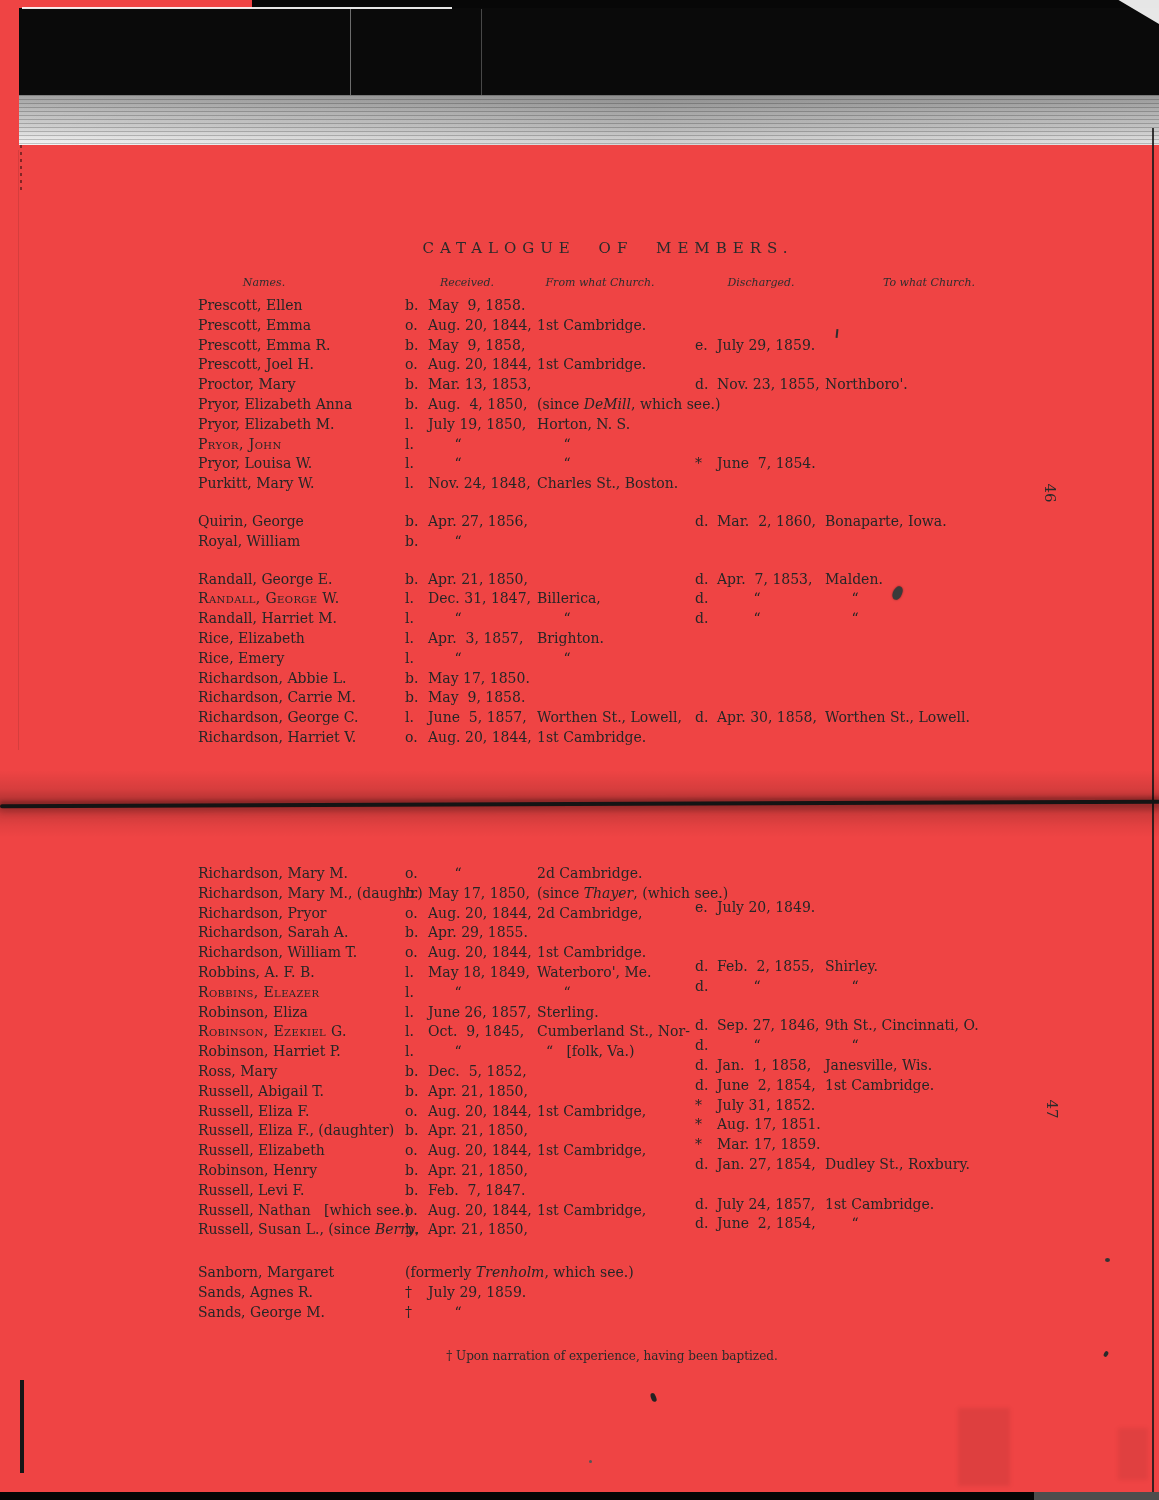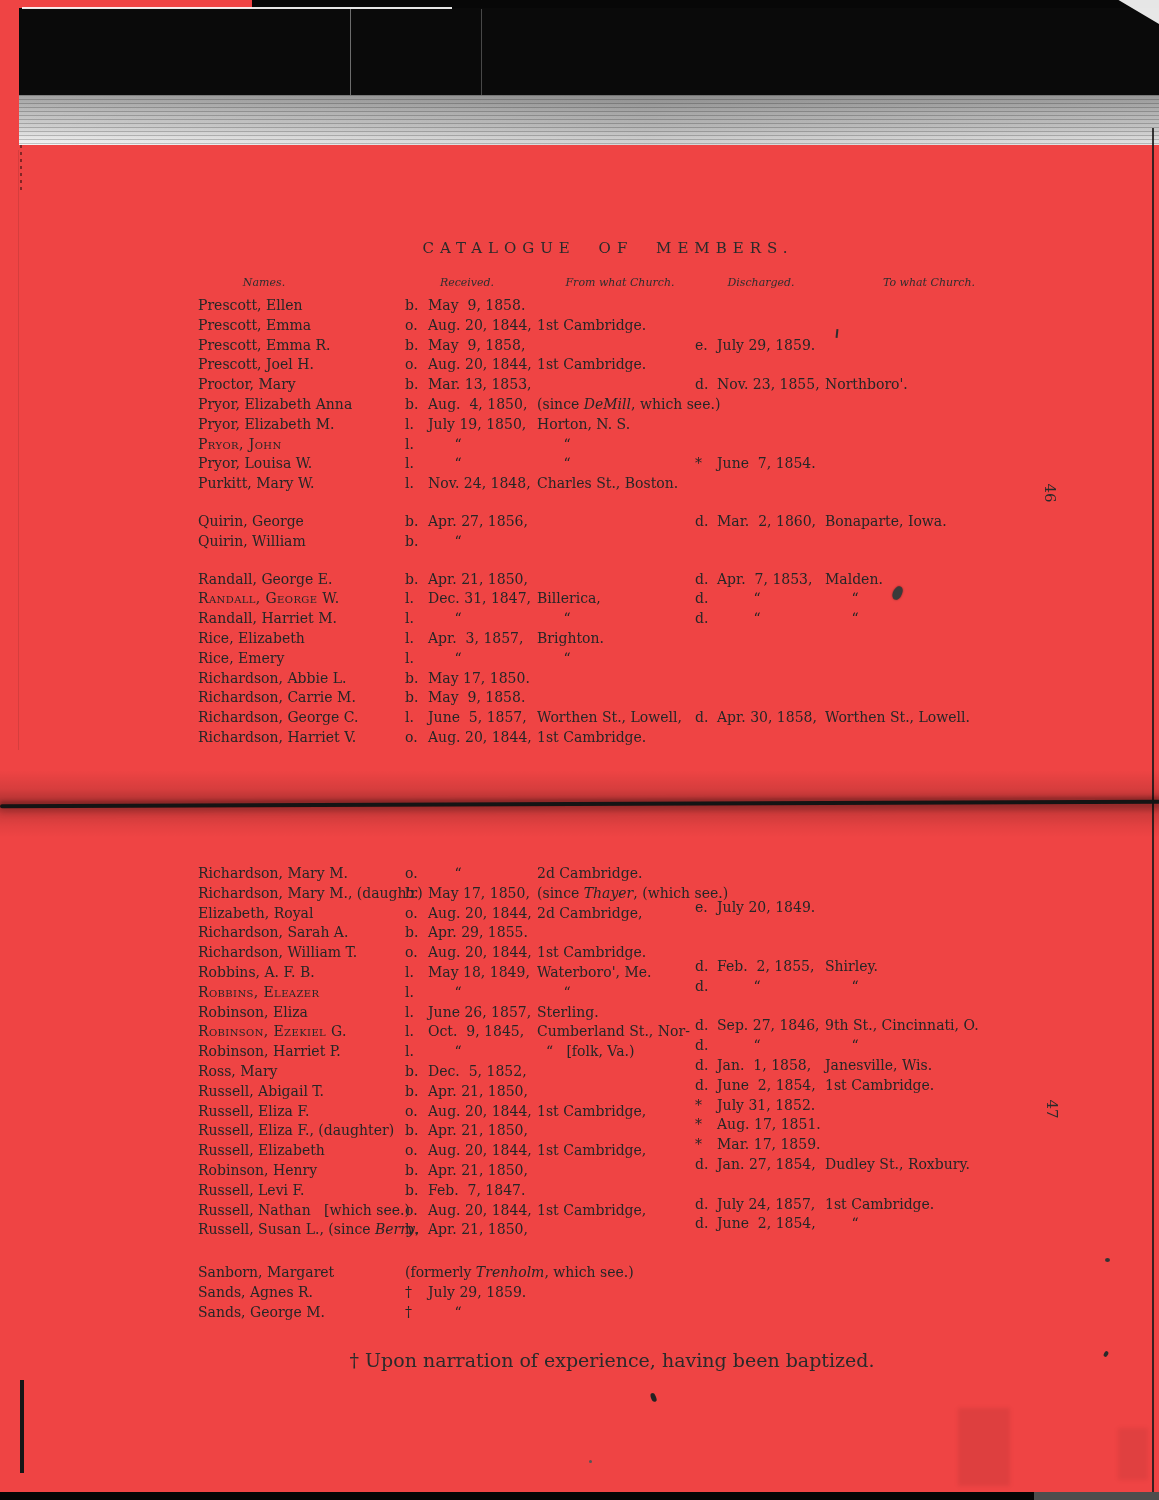--- a/index.html
+++ b/index.html
@@ -45,21 +45,21 @@
   .tick1{left:836px;top:329px;width:2px;height:9px;background:#2e2e2e;transform:rotate(6deg);}
   .spk1{left:651px;top:1393px;width:5px;height:9px;background:#222;border-radius:50% 50% 40% 60%;transform:rotate(-20deg);}
   .spk2{left:1104px;top:1351px;width:4px;height:6px;background:#2a2a2a;border-radius:50%;transform:rotate(30deg);}
   .spk3{left:1105px;top:1258px;width:5px;height:4px;background:#333;border-radius:50%;}
   .spk4{left:589px;top:1460px;width:3px;height:3px;background:#555;border-radius:50%;}
   
   .title{position:absolute;top:239px;left:608px;transform:translateX(-50%);
     font-size:15px;letter-spacing:6px;word-spacing:12px;white-space:nowrap;color:#2a2a2a;}
   .colhead{position:absolute;top:276px;transform:translateX(-50%);
     font-style:italic;font-size:11px;white-space:nowrap;color:#2e2e2e;}
-  .h-names{left:264px;} .h-received{left:467px;} .h-from{left:620px;}
+  .h-names{left:264px;} .h-received{left:467px;} .h-from{left:600px;}
   .h-discharged{left:761px;} .h-to{left:929px;}
   .rows{position:absolute;left:190px;width:840px;font-size:14px;}
   .rows.p1{top:296px;}
   .rows.p2{top:864px;}
   .row{position:relative;height:19.8px;line-height:19.8px;white-space:nowrap;}
   .row.gap{margin-top:18px;}
   .p2 .row.gap{margin-top:23px;}
   .c{position:absolute;top:0;white-space:nowrap;}
   .c-name{left:8px;}
   .c-r1{left:215px;}
@@ -72,21 +72,21 @@
   .c-r2.ditto{width:60px;text-align:center;}
   .c-from.ditto{width:60px;text-align:center;}
   .c-d2.ditto{width:80px;text-align:center;}
   .c-to.ditto{width:60px;text-align:center;}
   .p2 .c-d1,.p2 .c-d2,.p2 .c-to{top:-6px;}
   .sc{font-variant:small-caps;letter-spacing:.4px;}
   .pgnum{position:absolute;font-size:15px;color:#2a2a2a;transform:rotate(90deg);}
   .pg46{left:1040px;top:484px;}
   .pg47{left:1042px;top:1100px;}
   .footnote{position:absolute;top:1349px;left:612px;transform:translateX(-50%);
-    font-size:19px;white-space:nowrap;color:#2a2a2a;}
+    font-size:12px;white-space:nowrap;color:#2a2a2a;}
 </style>
 </head>
 <body>
 
 <div class="canvas">
 
   <div class="art top-strip"></div>
   <div class="art top-block"></div>
   <div class="art top-seam"></div>
   <div class="art top-hairline1"></div>
@@ -172,21 +172,21 @@
       </div>
       <div class="row gap">
         <span class="c c-name">Quirin, George</span>
         <span class="c c-r1">b.</span>
         <span class="c c-r2">Apr. 27, 1856,</span>
         <span class="c c-d1">d.</span>
         <span class="c c-d2">Mar. &nbsp;2, 1860,</span>
         <span class="c c-to">Bonaparte, Iowa.</span>
       </div>
       <div class="row">
-        <span class="c c-name">Quirin, William</span>
+        <span class="c c-name">Royal, William</span>
         <span class="c c-r1">b.</span>
         <span class="c c-r2 ditto">“</span>
       </div>
       <div class="row gap">
         <span class="c c-name">Randall, George E.</span>
         <span class="c c-r1">b.</span>
         <span class="c c-r2">Apr. 21, 1850,</span>
         <span class="c c-d1">d.</span>
         <span class="c c-d2">Apr. &nbsp;7, 1853,</span>
         <span class="c c-to">Malden.</span>
@@ -259,21 +259,21 @@
         <span class="c c-r2 ditto">“</span>
         <span class="c c-from">2d Cambridge.</span>
       </div>
       <div class="row">
         <span class="c c-name">Richardson, Mary M., (daugh'r)</span>
         <span class="c c-r1">b.</span>
         <span class="c c-r2">May 17, 1850,</span>
         <span class="c c-from">(since <i>Thayer</i>, (which see.)</span>
       </div>
       <div class="row">
-        <span class="c c-name">Elizabeth, Royal</span>
+        <span class="c c-name">Richardson, Pryor</span>
         <span class="c c-r1">o.</span>
         <span class="c c-r2">Aug. 20, 1844,</span>
         <span class="c c-from">2d Cambridge,</span>
         <span class="c c-d1">e.</span>
         <span class="c c-d2">July 20, 1849.</span>
       </div>
       <div class="row">
         <span class="c c-name">Richardson, Sarah A.</span>
         <span class="c c-r1">b.</span>
         <span class="c c-r2">Apr. 29, 1855.</span>

